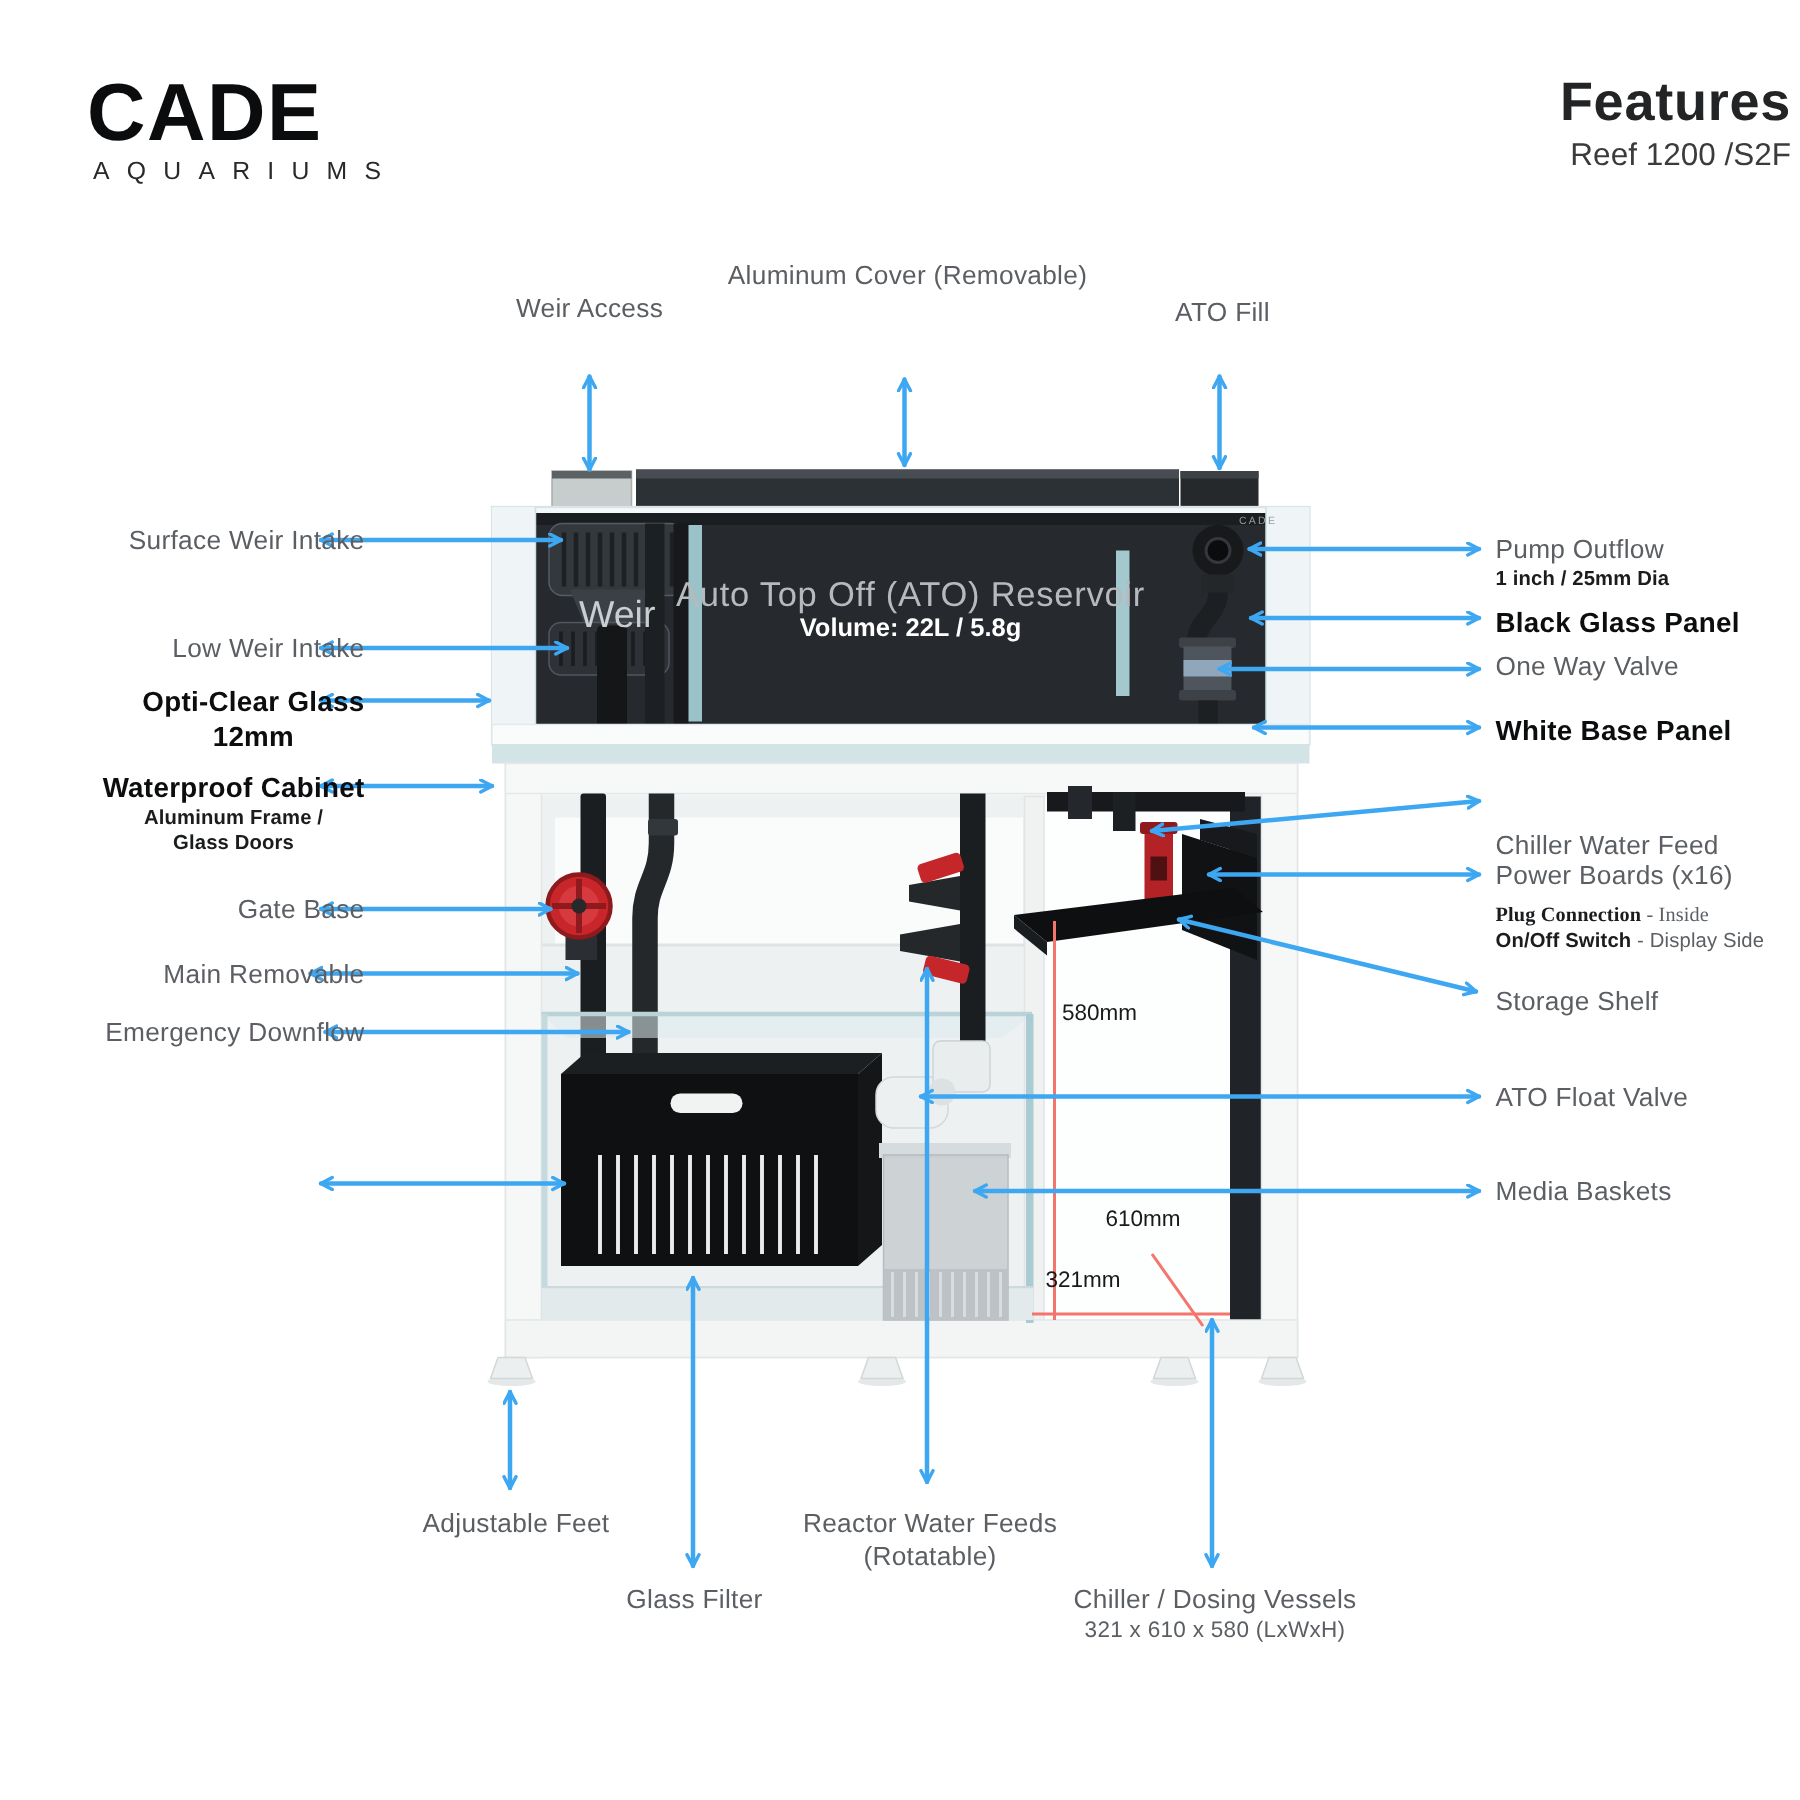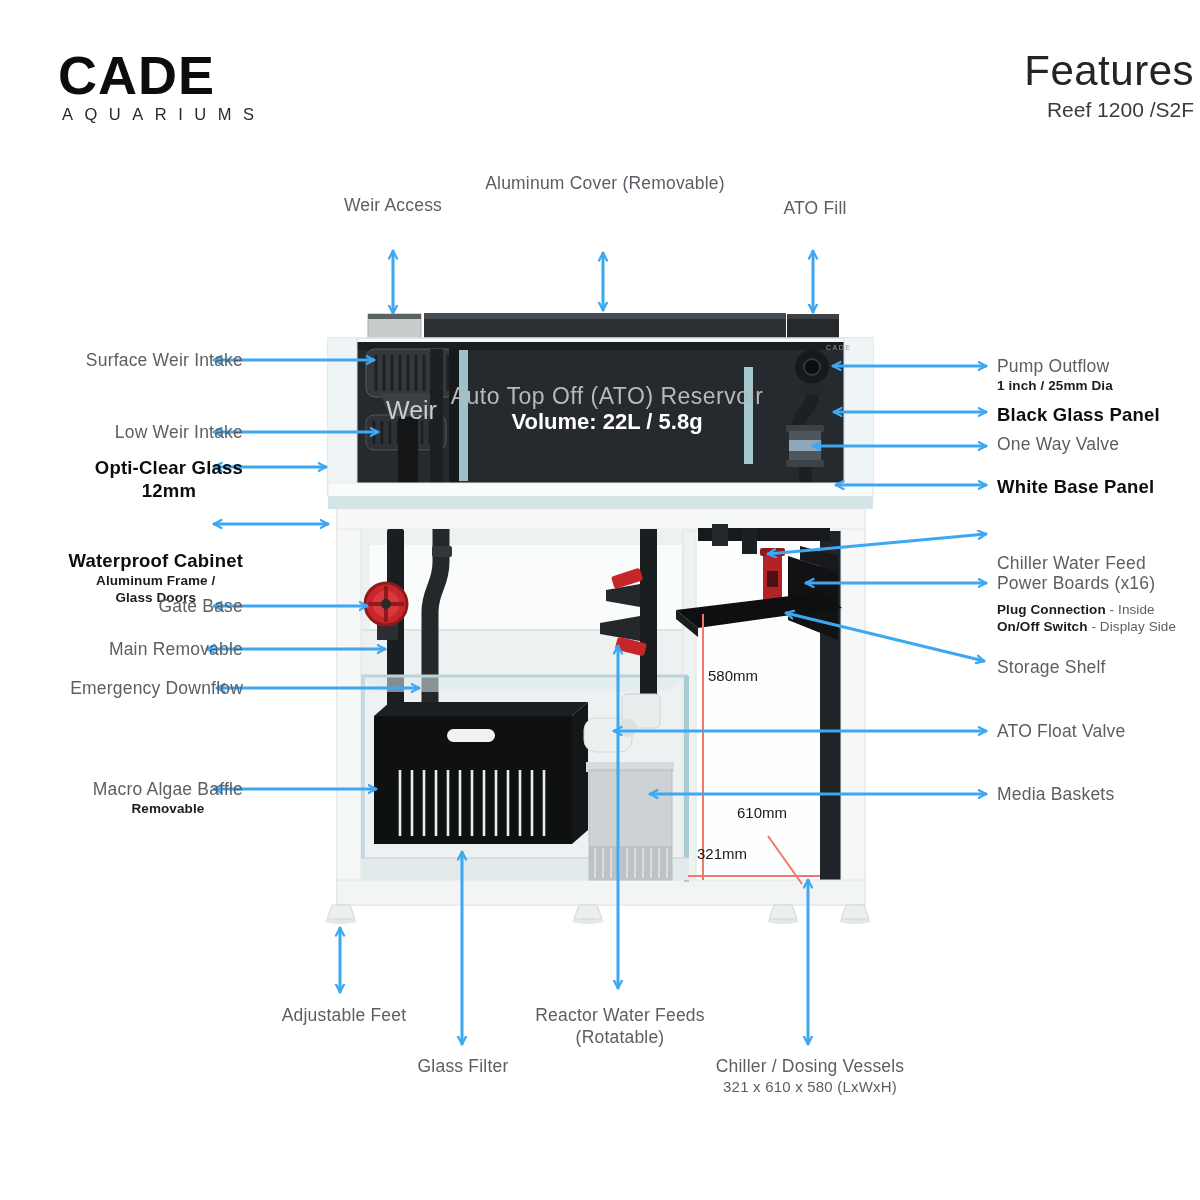--- a/index.html
+++ b/index.html
@@ -15,27 +15,27 @@
   .lbl.left-col{right:1003px;text-align:center;}
   .lbl.centered{transform:translateX(-50%);text-align:center;}
   .sub{font-size:13.5px;font-weight:700;color:#1a1c1e;letter-spacing:.1px;}
   .sub .plain{font-weight:400;color:#5b5f63;}
   .sub-gray{font-size:15px;font-weight:400;color:#5b5f63;}
   
   #logo{position:absolute;left:58px;top:48px;}
   #logo .brand{font-size:54px;font-weight:900;color:#0b0c0d;letter-spacing:1px;line-height:1;}
   #logo .brand-sub{font-size:16.5px;font-weight:400;color:#27292a;letter-spacing:11.5px;margin-top:3px;margin-left:4px;}
   #title-block{position:absolute;right:52px;top:48px;text-align:right;}
-  #title-block .title{font-size:42px;font-weight:400;color:#232425;letter-spacing:.5px;line-height:1.1;}
+  #title-block .title{font-size:36px;font-weight:700;color:#232425;letter-spacing:.5px;line-height:1.1;}
   #title-block .subtitle{font-size:21px;font-weight:300;color:#3a3b3c;margin-top:4px;}
   
   .diagram-text{position:absolute;white-space:nowrap;}
   #weir-text{left:386px;top:396px;font-size:25px;font-weight:300;color:#caced0;}
   #ato-line1{left:607px;top:383px;transform:translateX(-50%);font-size:23px;font-weight:300;color:#b6babc;letter-spacing:.5px;}
-  #ato-line2{left:607px;top:409px;transform:translateX(-50%);font-size:22px;font-weight:700;color:#ffffff;}
+  #ato-line2{left:607px;top:409px;transform:translateX(-50%);font-size:17px;font-weight:700;color:#ffffff;}
   #tank-watermark{left:826px;top:344px;font-size:7px;color:#969b9e;letter-spacing:1.5px;}
   .dim{font-size:15px;color:#17191b;}
   #dim-580{left:708px;top:667px;}
   #dim-610{left:737px;top:804px;}
   #dim-321{left:697px;top:845px;}
 </style>
 </head>
 <body>
 
 <div id="canvas">
@@ -247,44 +247,40 @@
   <div class="lbl centered" style="left:393px;top:195px;">Weir Access</div>
   <div class="lbl centered" style="left:605px;top:173px;">Aluminum Cover (Removable)</div>
   <div class="lbl centered" style="left:815px;top:198px;">ATO Fill</div>
 
   <div class="lbl left-col" style="top:350px;">Surface Weir Intake</div>
   <div class="lbl left-col" style="top:422px;">Low Weir Intake</div>
   <div class="lbl left-col dark" style="top:456px;">
     <div>Opti-Clear Glass</div>
     <div>12mm</div>
   </div>
-  <div class="lbl left-col dark" style="top:513px;margin-top:36px;">
+  <div class="lbl left-col dark" style="top:513px;">
     <div>Waterproof Cabinet</div>
     <div class="sub" style="line-height:1.26;">Aluminum Frame /</div>
     <div class="sub" style="line-height:1.26;">Glass Doors</div>
   </div>
   <div class="lbl left-col" style="top:596px;">Gate Base</div>
   <div class="lbl left-col" style="top:639px;">Main Removable</div>
   <div class="lbl left-col" style="top:678px;">Emergency Downflow</div>
-  <div class="lbl left-col" style="top:779px;">
-    <div>Macro Algae Baffle</div>
-    <div class="sub">Removable</div>
-  </div>
 
   <div class="lbl right-col" style="top:356px;">
     <div>Pump Outflow</div>
     <div class="sub">1 inch / 25mm Dia</div>
   </div>
   <div class="lbl right-col dark" style="top:403px;">Black Glass Panel</div>
   <div class="lbl right-col" style="top:434px;">One Way Valve</div>
   <div class="lbl right-col dark" style="top:475px;">White Base Panel</div>
   <div class="lbl right-col" style="top:553px;">Chiller Water Feed</div>
   <div class="lbl right-col" style="top:573px;">
     <div>Power Boards (x16)</div>
-    <div class="sub" style="margin-top:7px;"><span>Plug Connection</span><span class="plain"> - Inside</span></div>
+    <div class="sub" style="margin-top:7px;font-family:Liberation Serif, serif;"><span>Plug Connection</span><span class="plain"> - Inside</span></div>
     <div class="sub"><span>On/Off Switch</span><span class="plain"> - Display Side</span></div>
   </div>
   <div class="lbl right-col" style="top:657px;">Storage Shelf</div>
   <div class="lbl right-col" style="top:721px;">ATO Float Valve</div>
   <div class="lbl right-col" style="top:784px;">Media Baskets</div>
 
   <div class="lbl centered" style="left:344px;top:1005px;">Adjustable Feet</div>
   <div class="lbl centered" style="left:463px;top:1056px;">Glass Filter</div>
   <div class="lbl centered" style="left:620px;top:1005px;">
     <div>Reactor Water Feeds</div>

